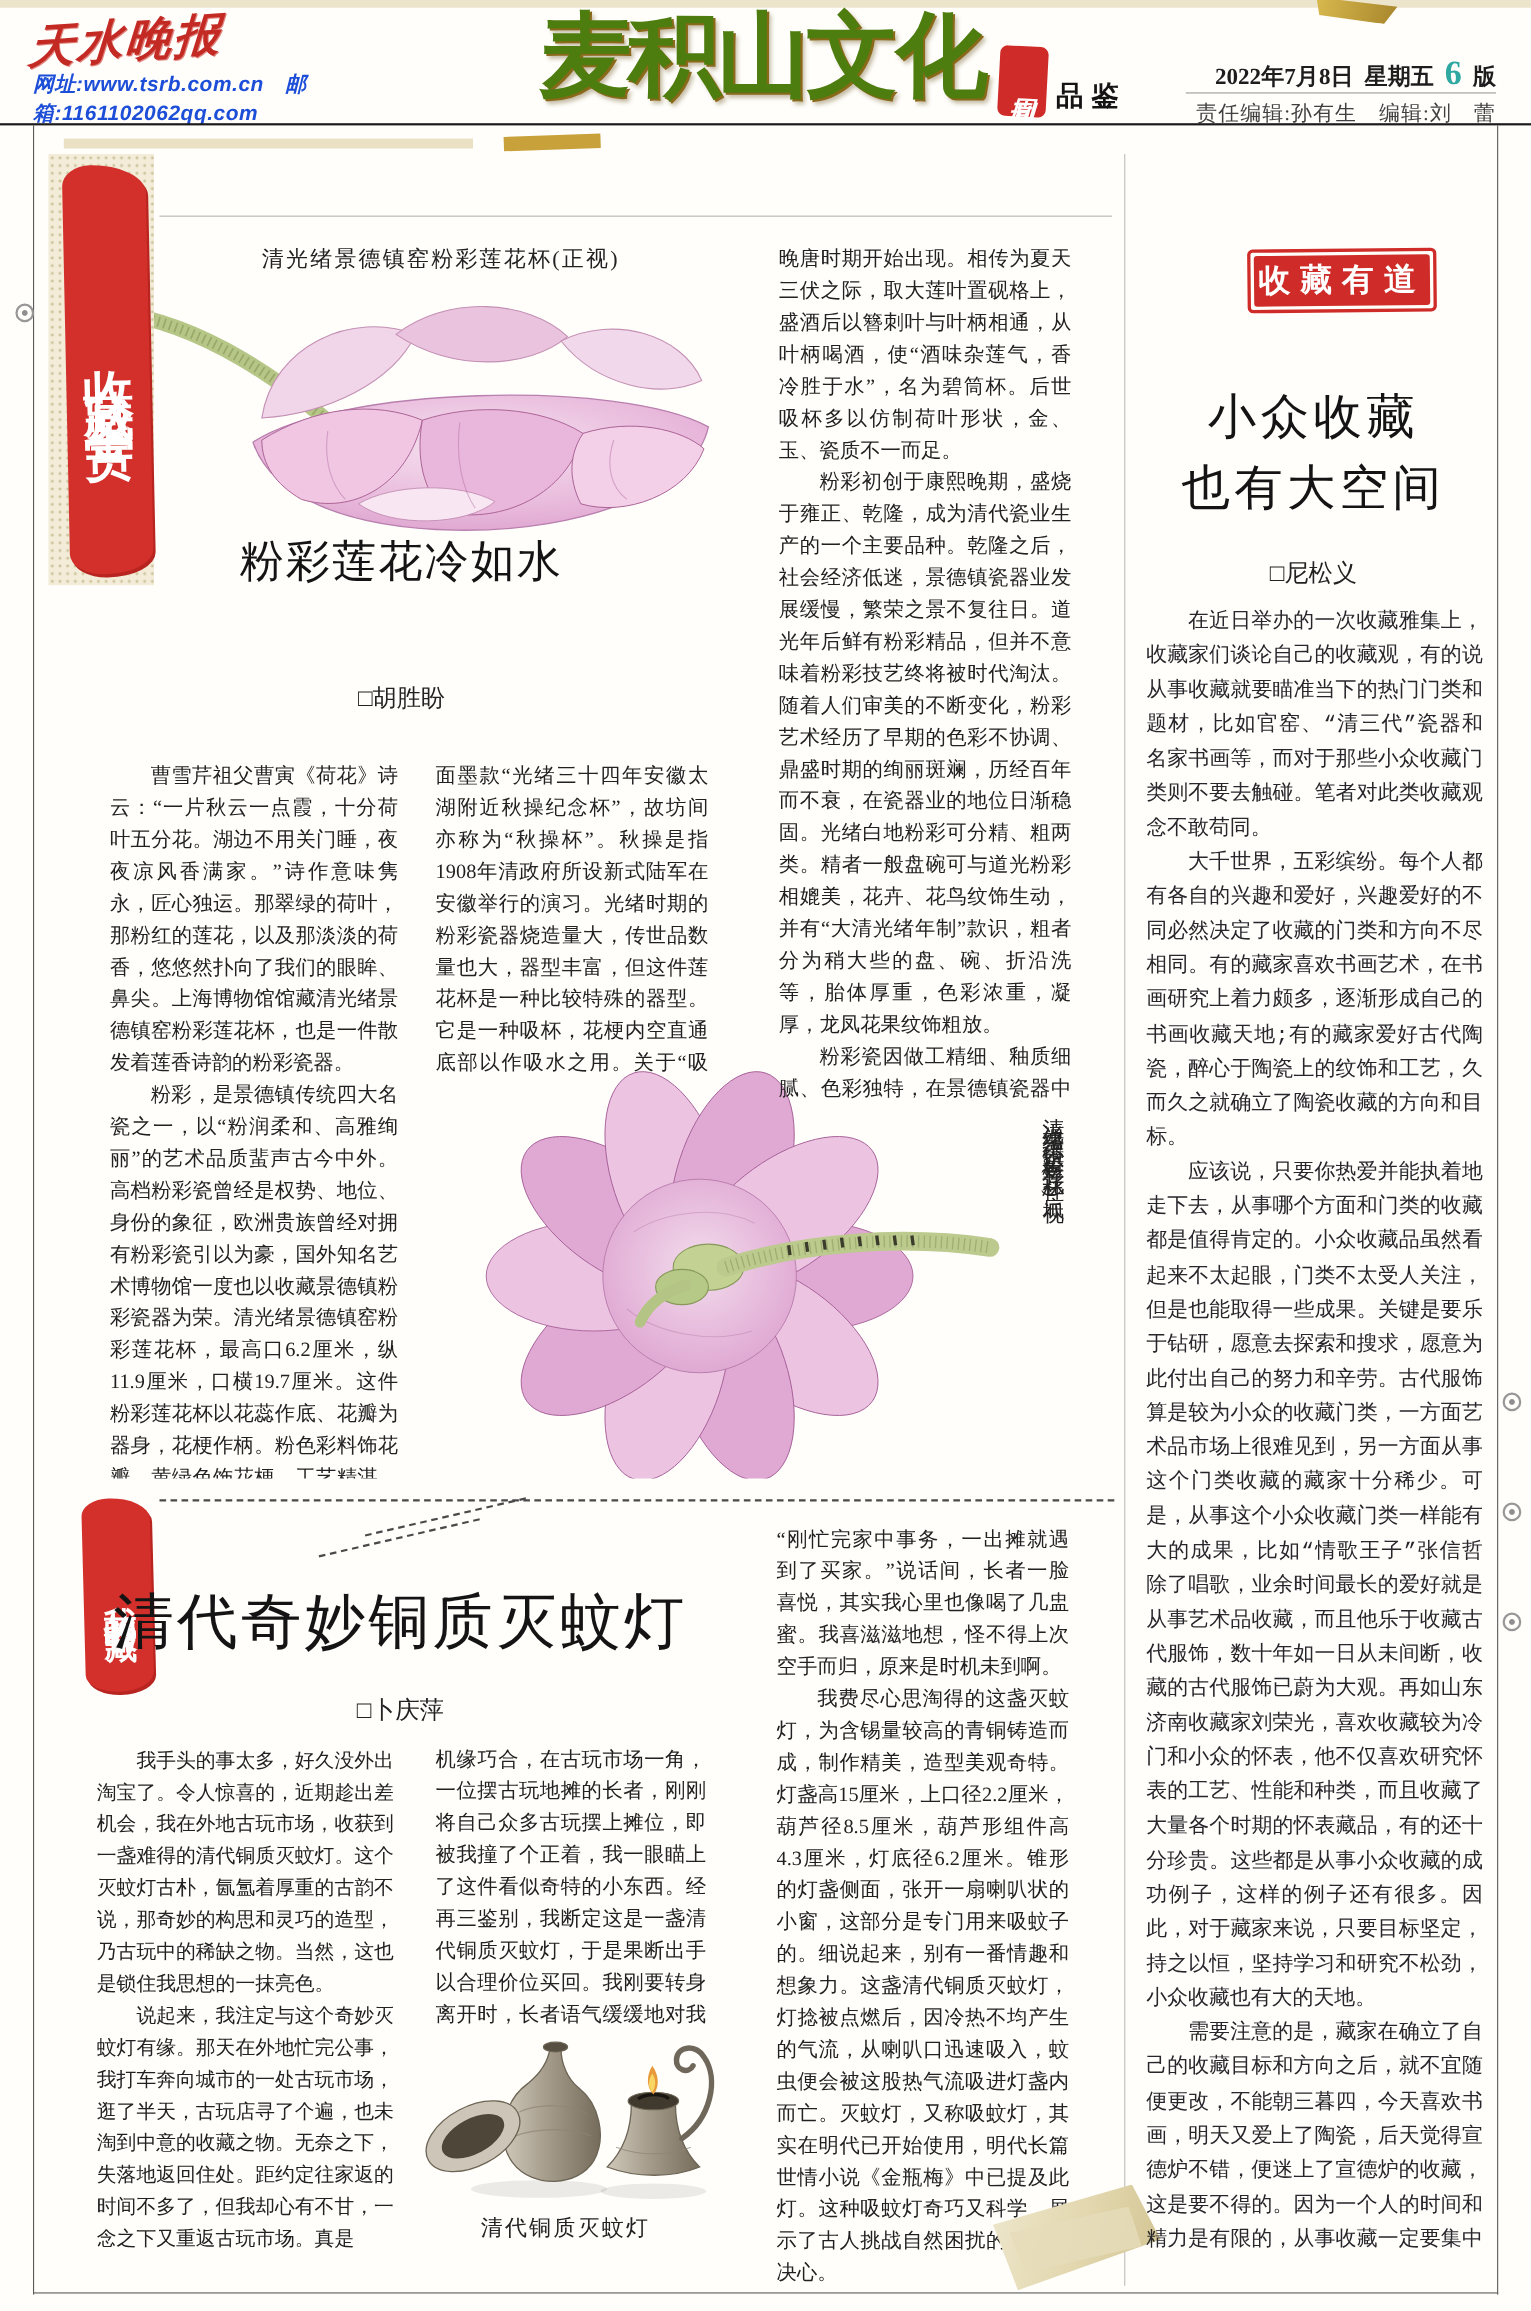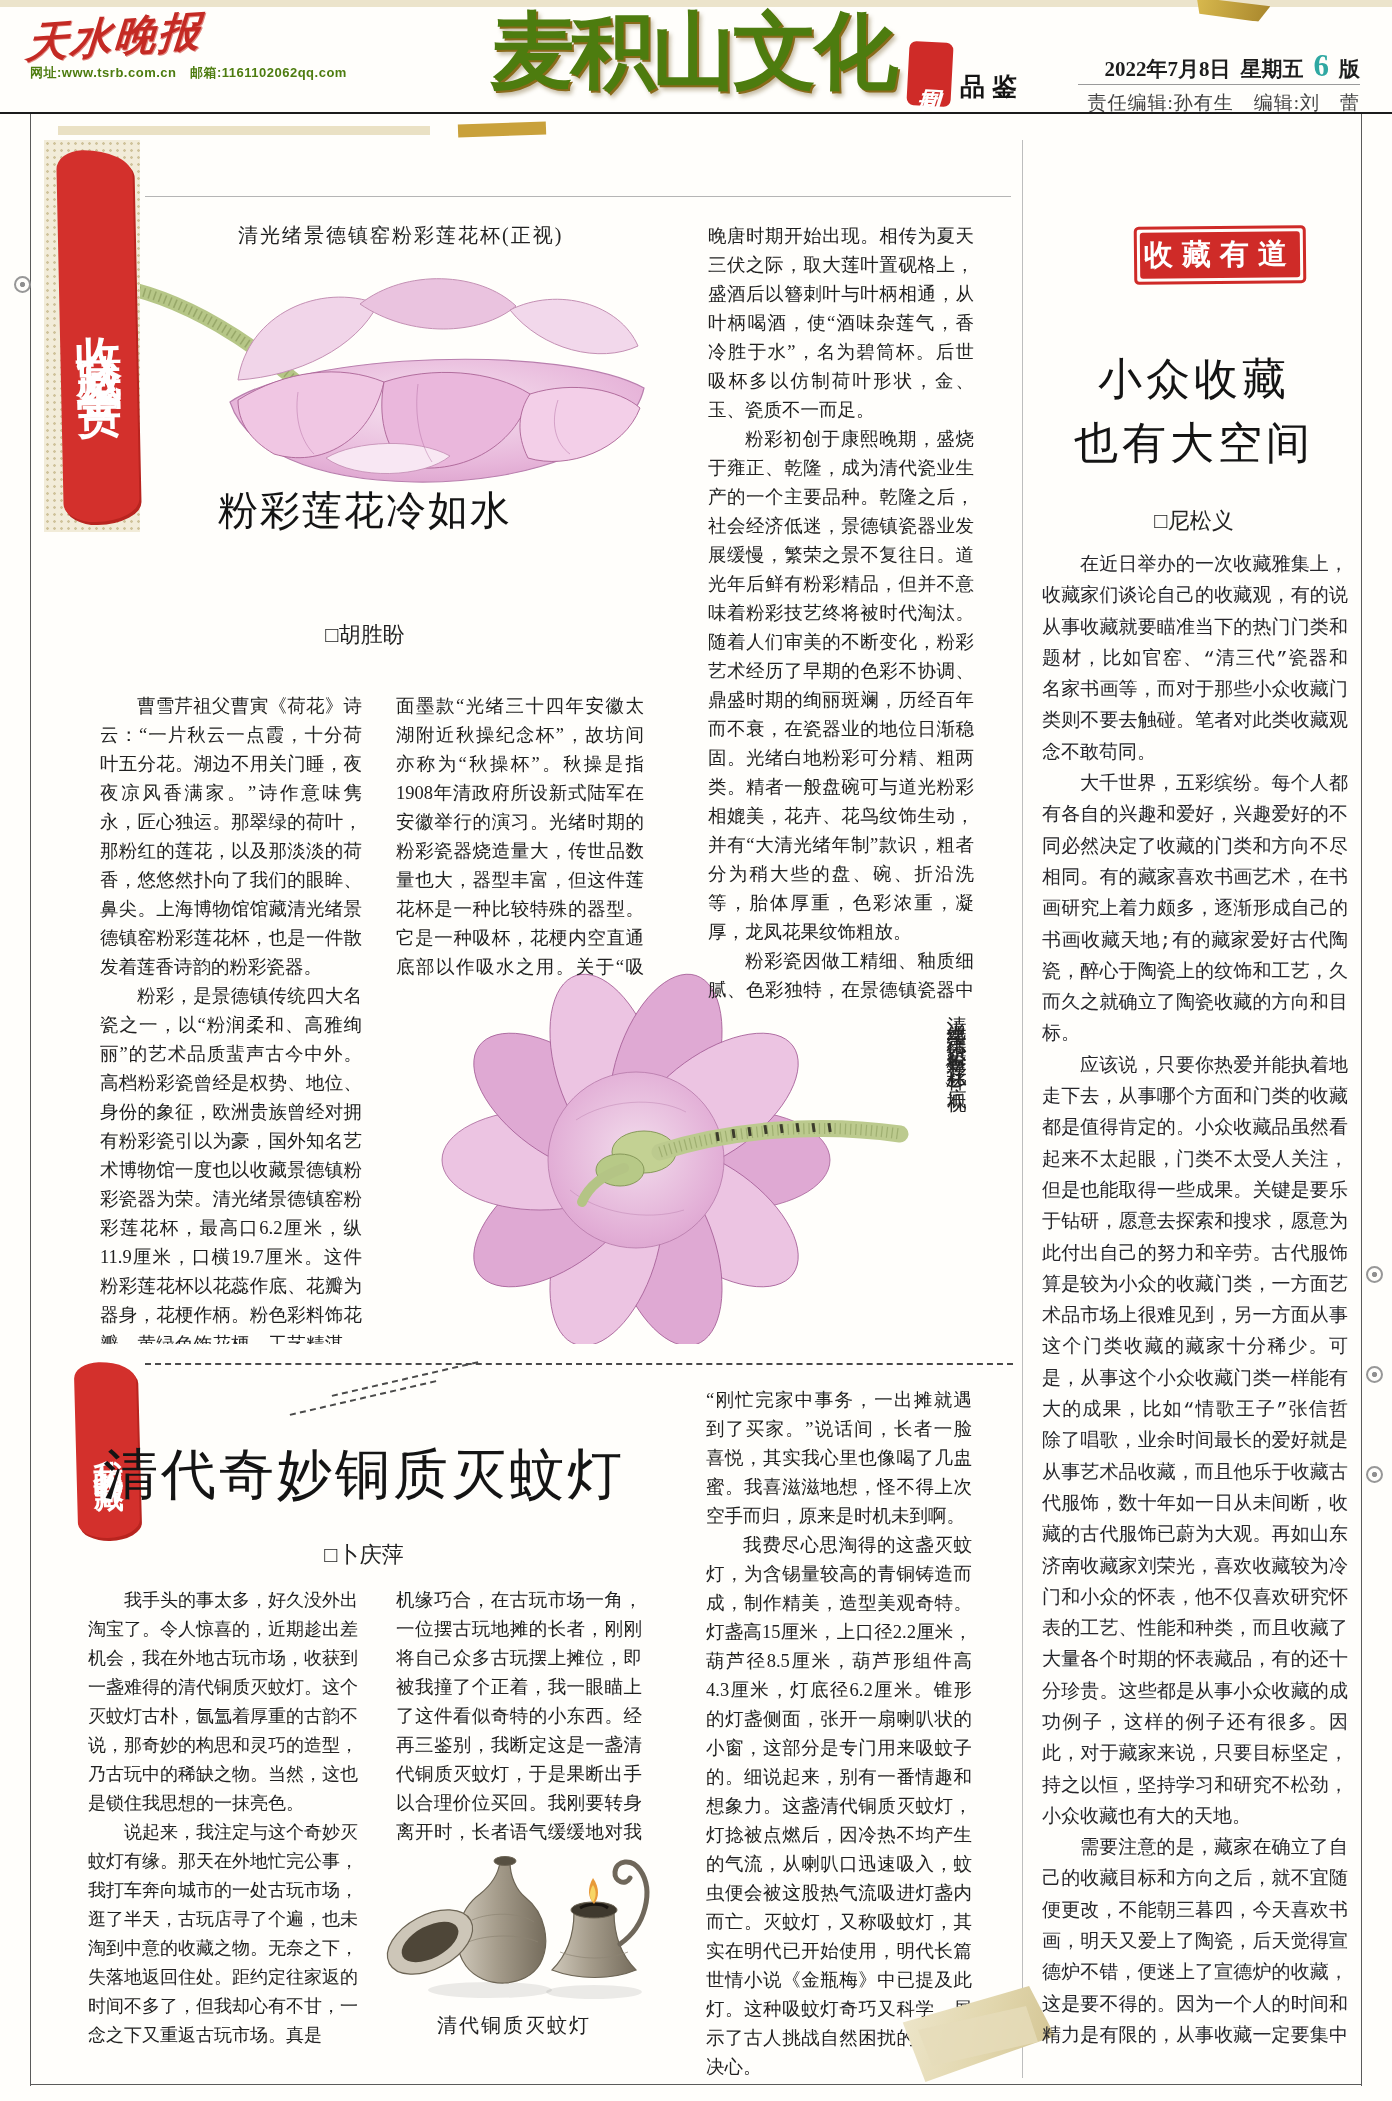--- a/index.html
+++ b/index.html
@@ -6,22 +6,22 @@
   #page{position:relative;width:1392px;height:2101px;background:#fffefb;overflow:hidden;
         font-family:"Liberation Serif","DejaVu Serif",serif;color:#1d1d1d;}
   .abs{position:absolute;}
   
   .top-strip{left:0;top:0;width:1392px;height:7px;background:#ece4cb;}
   .gold-wedge{left:1196px;top:0;width:74px;height:20px;background:linear-gradient(100deg,#d8b94e,#a8862c);
               clip-path:polygon(0 0,100% 18%,85% 100%,5% 80%);transform:rotate(4deg);}
   .logo{left:26px;top:8px;width:210px;font-size:42px;font-weight:bold;font-style:italic;
         color:#c42a24;transform:rotate(-4deg) skewX(-8deg);letter-spacing:2px;
         font-family:"Liberation Serif",serif;text-shadow:1px 1px 0 #e0867f;}
-  .contact{left:30px;top:64px;width:430px;font-size:13px;font-weight:700;letter-spacing:0.5px;
-           font-family:"Liberation Sans","DejaVu Sans",sans-serif;color:#4d7c0f;}
+  .contact{left:30px;top:64px;width:430px;font-size:19px;font-weight:700;letter-spacing:0.5px;
+           font-family:"Liberation Sans","DejaVu Sans",sans-serif;color:#1d4ed8;font-style:italic;}
   .masthead{left:490px;top:0px;width:430px;font-size:84px;font-weight:800;color:#4d7c0f;
             letter-spacing:-3px;line-height:104px;font-family:"Liberation Serif",serif;
             text-shadow:2px 2px 0 #8a6a1a,4px 5px 4px rgba(90,65,10,.35);}
   .zhoukan{left:908px;top:42px;width:44px;height:64px;background:#cf2b28;border-radius:7px;
            transform:rotate(3deg);display:flex;align-items:center;justify-content:center;}
   .zhoukan span{writing-mode:vertical-rl;color:#fff;font-size:23px;font-weight:bold;font-style:italic;letter-spacing:3px;}
   .pinjian{left:960px;top:70px;font-size:25px;font-weight:800;letter-spacing:7px;color:#141414;}
   .date-row{left:1080px;top:48px;width:280px;display:flex;justify-content:flex-end;align-items:baseline;gap:10px;}
   .date-row .d{font-size:21px;font-weight:700;}
   .date-row .n{font-size:31px;font-weight:700;color:#2fa8a2;}

